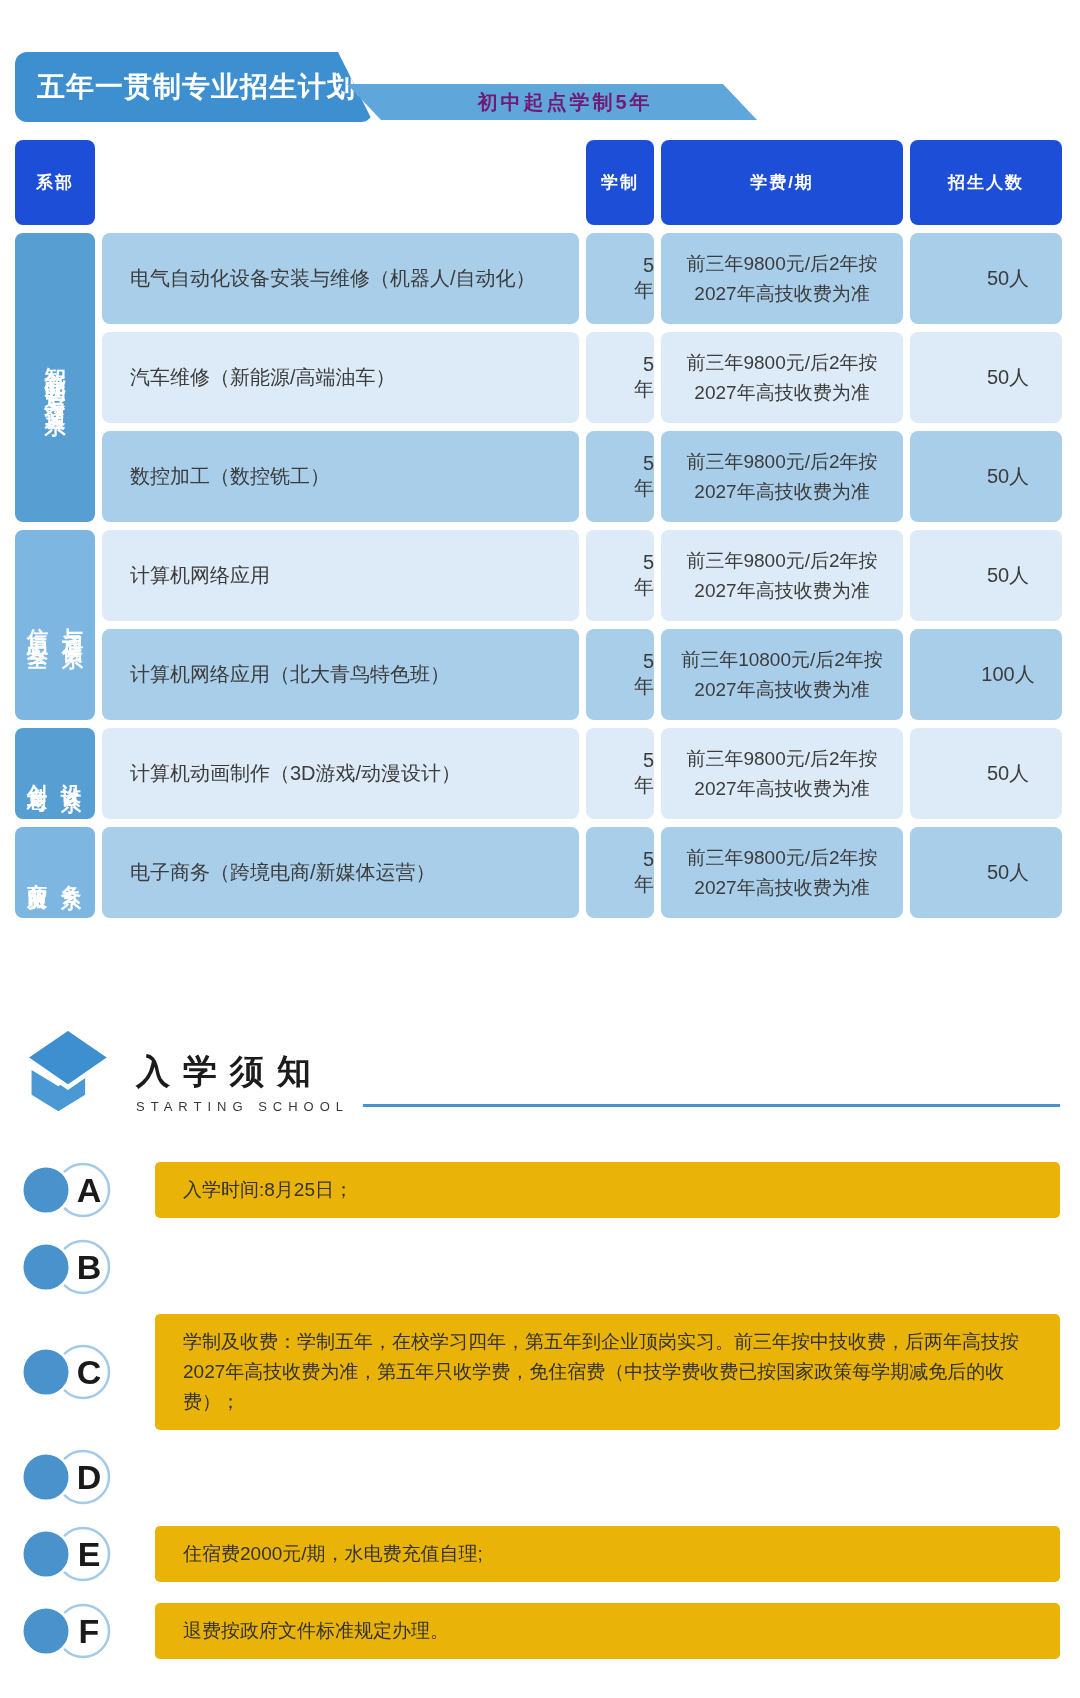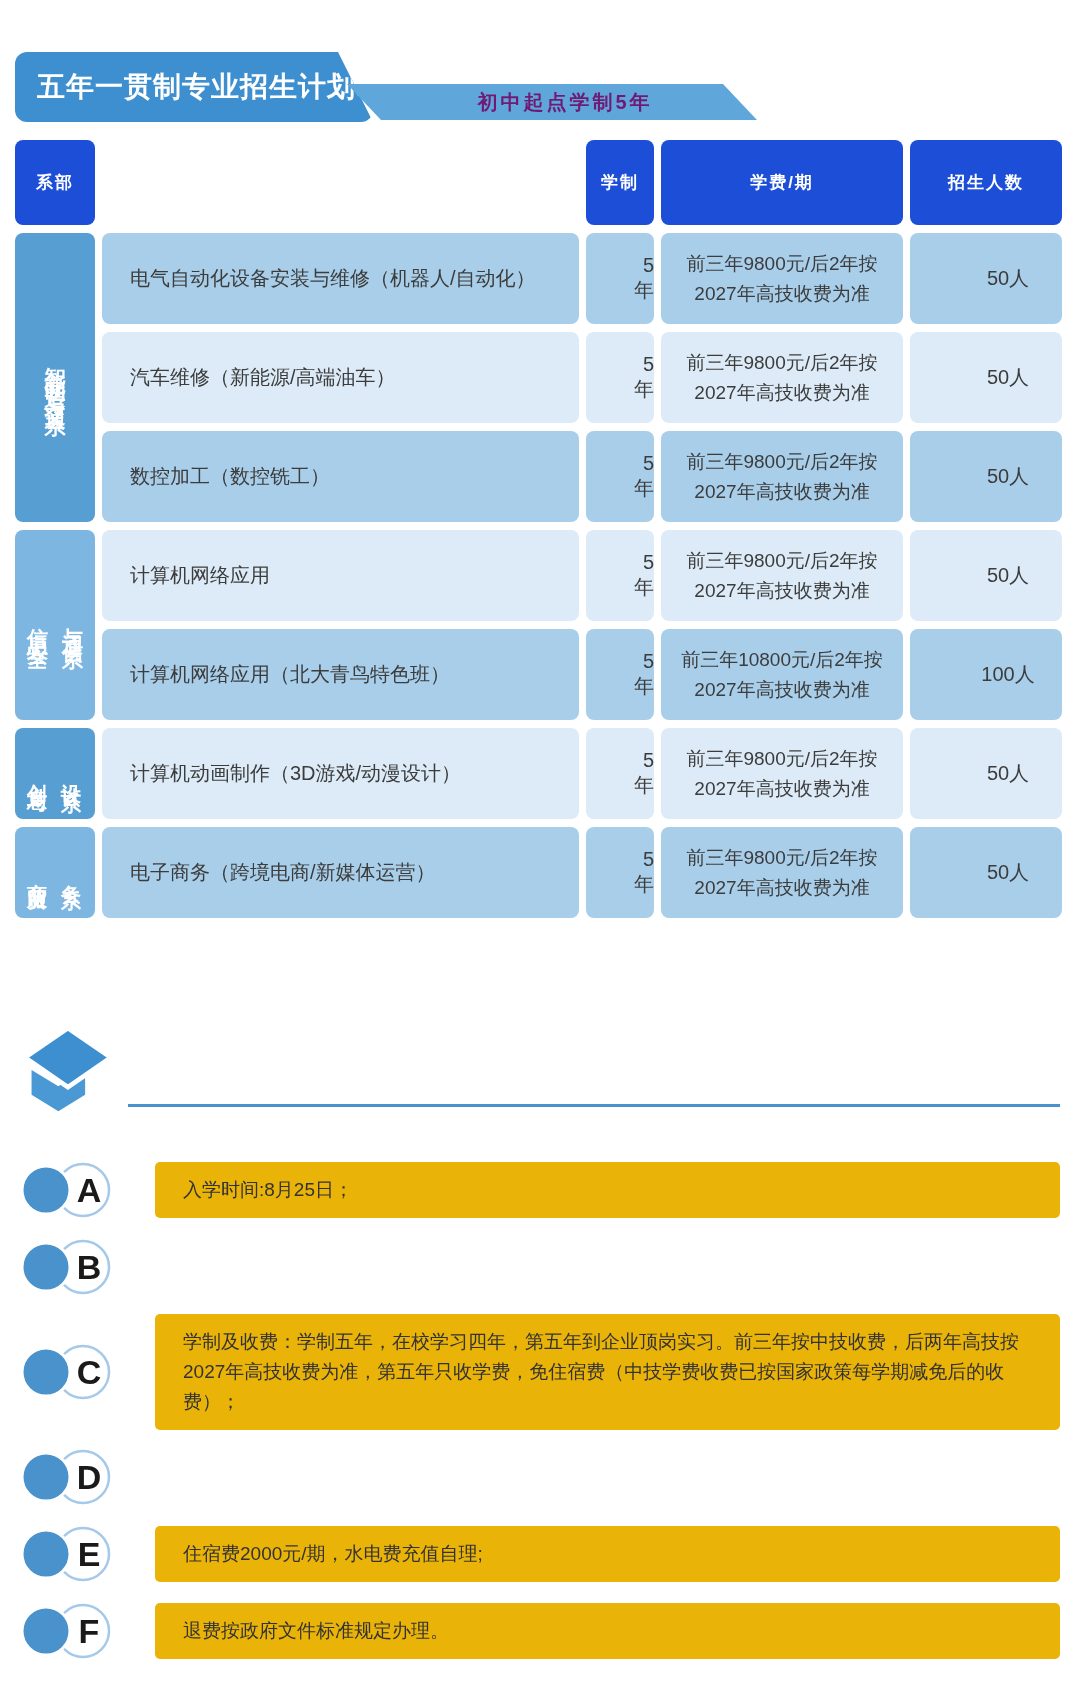--- a/index.html
+++ b/index.html
@@ -171,20 +171,24 @@
     </div>
     <div class="cell center" style="grid-row:8;grid-column:5">50人</div>
   </div>
 </div>
 
 <div class="notice-head">
   <svg class="cap-icon" viewBox="0 0 100 92">
     <path d="M14,46 L14,72 L42,89 L70,72 L70,46 L42,63 Z" fill="#4A98D4"></path>
     <polygon points="52,2 97,33 52,64 7,33" fill="#3E8FD0" stroke="#ffffff" stroke-width="5"></polygon>
   </svg>
+  <div class="nh-text">
+    <div class="nh-title">入学须知</div>
+    <div class="nh-sub">STARTING SCHOOL</div>
+  </div>
   <div class="nh-rule"></div>
 </div>
 
 <div class="items">
 
   <div class="item">
     <svg class="badge" viewBox="0 0 118 60">
       <circle cx="68" cy="30" r="26" fill="#ffffff" stroke="#A5C9E8" stroke-width="2.5"></circle>
       <circle cx="31" cy="30" r="24" fill="#4A92CC" stroke="#ffffff" stroke-width="3"></circle>
       <text x="74" y="42" text-anchor="middle" font-size="34" font-weight="bold" fill="#1a1a1a">A</text>

